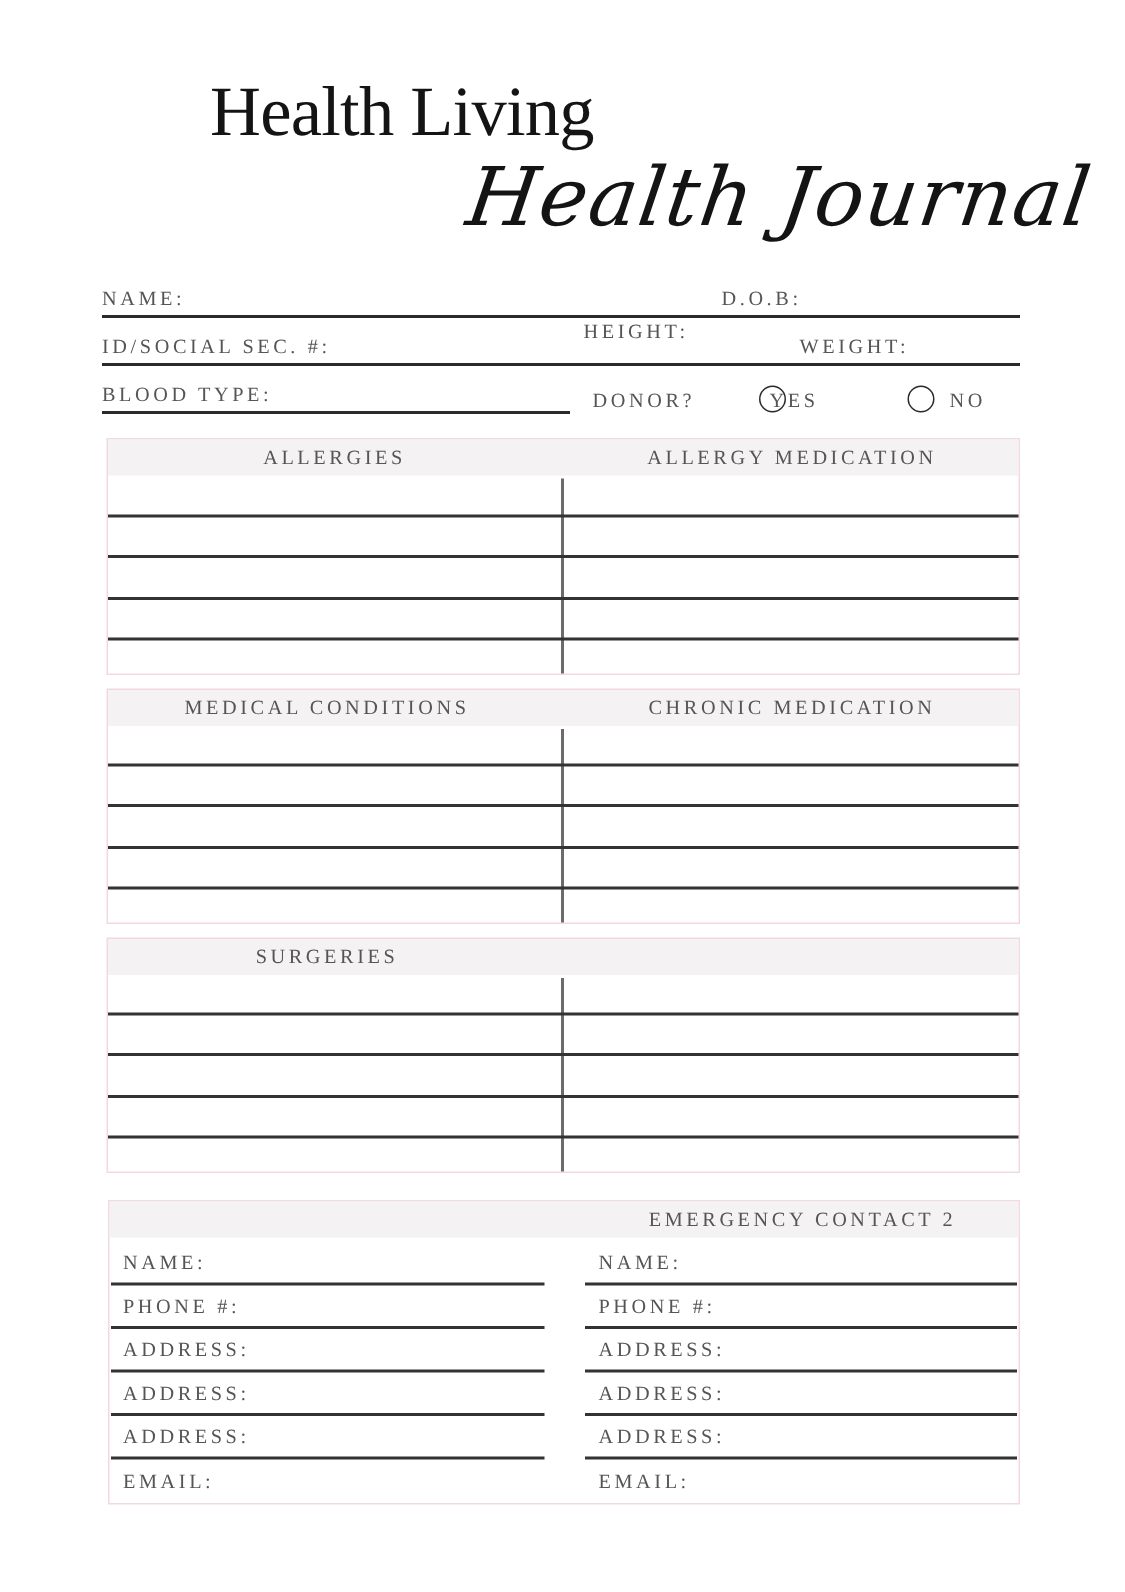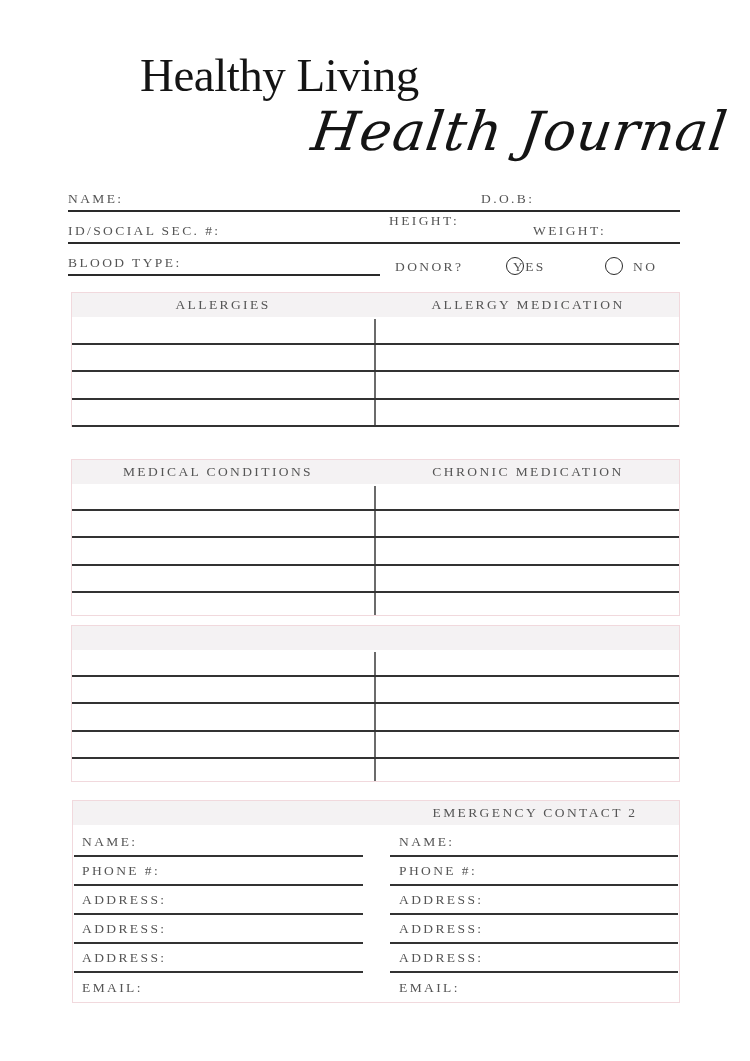--- a/index.html
+++ b/index.html
@@ -20,42 +20,42 @@
   .col-title { position:absolute; top:4px; font-size:13.5px; letter-spacing:2.4px; color:#555;
                text-transform:uppercase; white-space:nowrap; text-align:center; }
   .vdiv { position:absolute; width:2px; background:#6b6b6b; }
   .rowline { position:absolute; left:0; right:0; height:1.6px; background:#333; }
   .ec-lbl { position:absolute; font-size:13.5px; letter-spacing:2.4px; color:#555; white-space:nowrap; }
   .ec-line { position:absolute; height:1.6px; background:#333; }
 </style>
 </head>
 <body>
 
-<div class="abs title-main">Healthy Living</div>
+<div class="abs title-main">Health Living</div>
 <div class="abs title-script">Health Journal</div>
 
 <div class="abs lbl" style="left:68px;top:191px;">NAME:</div>
 <div class="abs lbl" style="left:481px;top:191px;">D.O.B:</div>
 <div class="hline" style="left:68px;top:210px;width:612px;"></div>
 
 <div class="abs lbl" style="left:68px;top:223px;">ID/SOCIAL SEC. #:</div>
 <div class="abs lbl" style="left:389px;top:213px;">HEIGHT:</div>
 <div class="abs lbl" style="left:533px;top:223px;">WEIGHT:</div>
 <div class="hline" style="left:68px;top:242px;width:612px;"></div>
 
 <div class="abs lbl" style="left:68px;top:255px;">BLOOD TYPE:</div>
 <div class="hline" style="left:68px;top:274px;width:312px;"></div>
 
 <div class="abs lbl" style="left:395px;top:259px;">DONOR?</div>
 <div class="radio" style="left:506px;top:257px;"></div>
 <div class="abs lbl" style="left:513px;top:259px;">YES</div>
 <div class="radio" style="left:605px;top:257px;"></div>
 <div class="abs lbl" style="left:633px;top:259px;">NO</div>
 
-<div class="box" style="left:71px;top:292px;width:609px;height:135px;">
+<div class="box" style="left:71px;top:292px;width:609px;height:158px;">
   <div class="box-head"></div>
   <div class="col-title" style="left:0;width:302px;">ALLERGIES</div>
   <div class="col-title" style="left:304px;width:304px;">ALLERGY MEDICATION</div>
   <div class="vdiv" style="left:302px;top:26px;bottom:0;"></div>
   <div class="rowline" style="top:50px;"></div>
   <div class="rowline" style="top:77px;"></div>
   <div class="rowline" style="top:105px;"></div>
   <div class="rowline" style="top:132px;"></div>
 </div>
 
@@ -65,20 +65,21 @@
   <div class="col-title" style="left:304px;width:304px;">CHRONIC MEDICATION</div>
   <div class="vdiv" style="left:302px;top:26px;bottom:0;"></div>
   <div class="rowline" style="top:49px;"></div>
   <div class="rowline" style="top:76px;"></div>
   <div class="rowline" style="top:104px;"></div>
   <div class="rowline" style="top:131px;"></div>
 </div>
 
 <div class="box" style="left:71px;top:625px;width:609px;height:157px;">
   <div class="box-head"></div>
+  <div class="col-title" style="left:0;width:292px;">SURGERIES</div>
   <div class="vdiv" style="left:302px;top:26px;bottom:0;"></div>
   <div class="rowline" style="top:49px;"></div>
   <div class="rowline" style="top:76px;"></div>
   <div class="rowline" style="top:104px;"></div>
   <div class="rowline" style="top:131px;"></div>
 </div>
 
 <div class="box" style="left:72px;top:800px;width:608px;height:203px;">
   <div class="box-head"></div>
   <div class="col-title" style="left:318px;width:288px;">EMERGENCY CONTACT 2</div>

